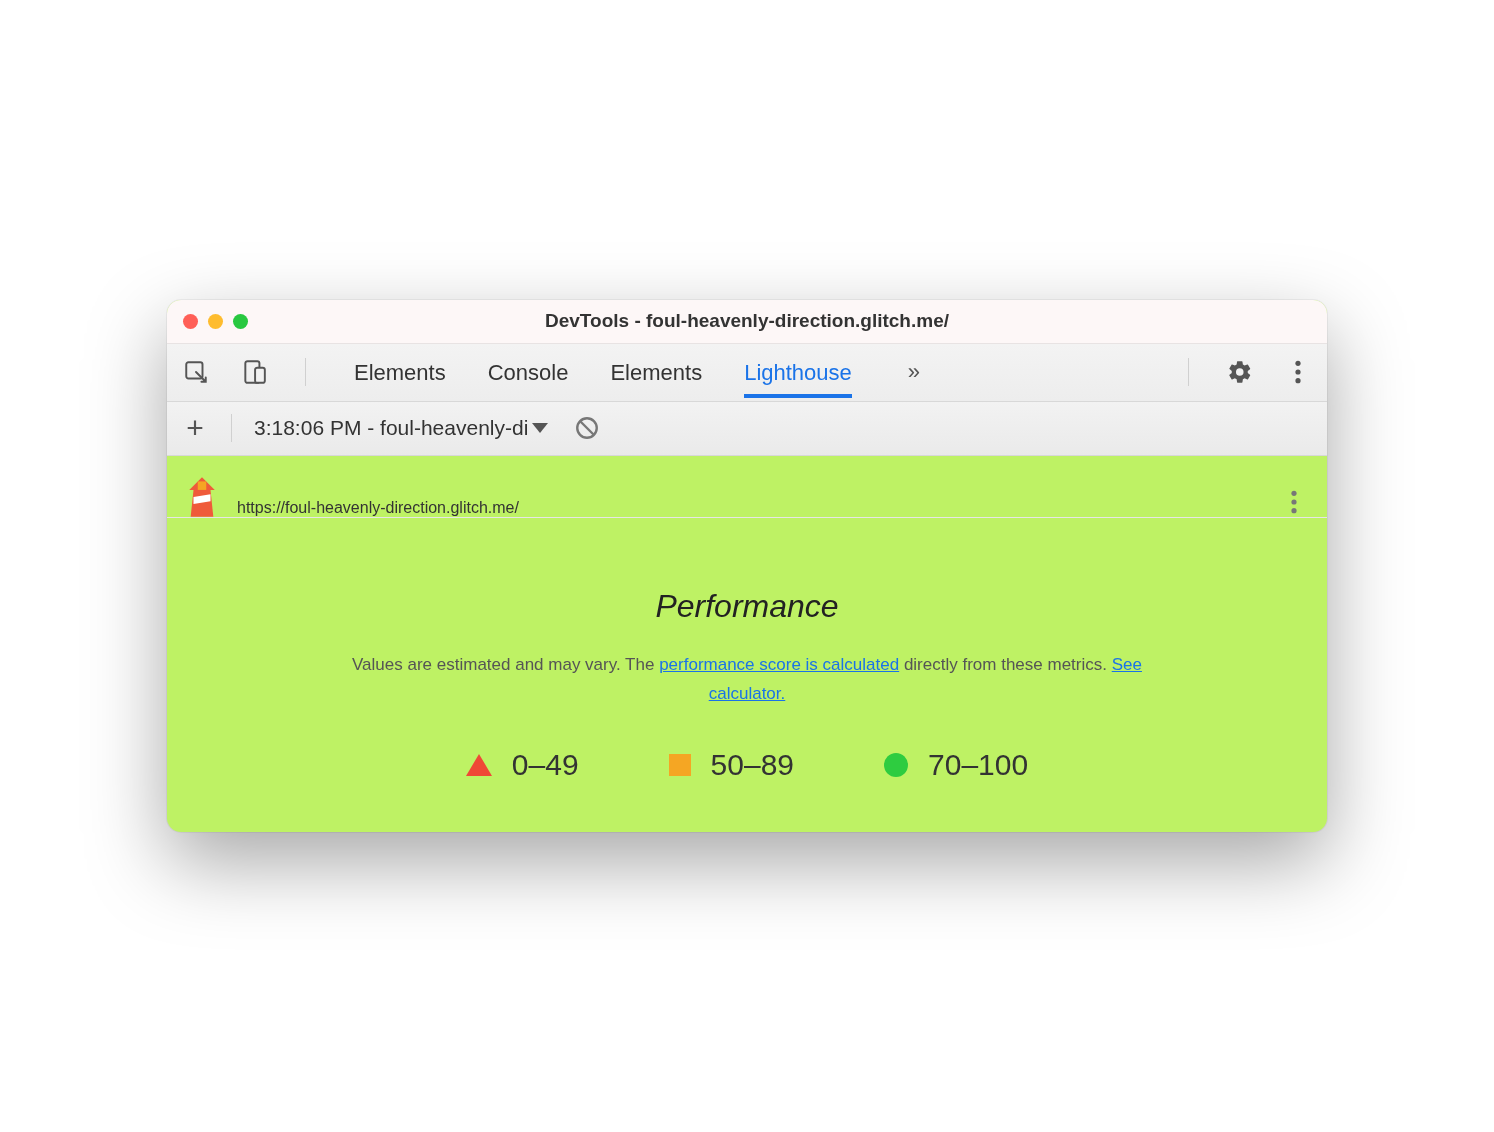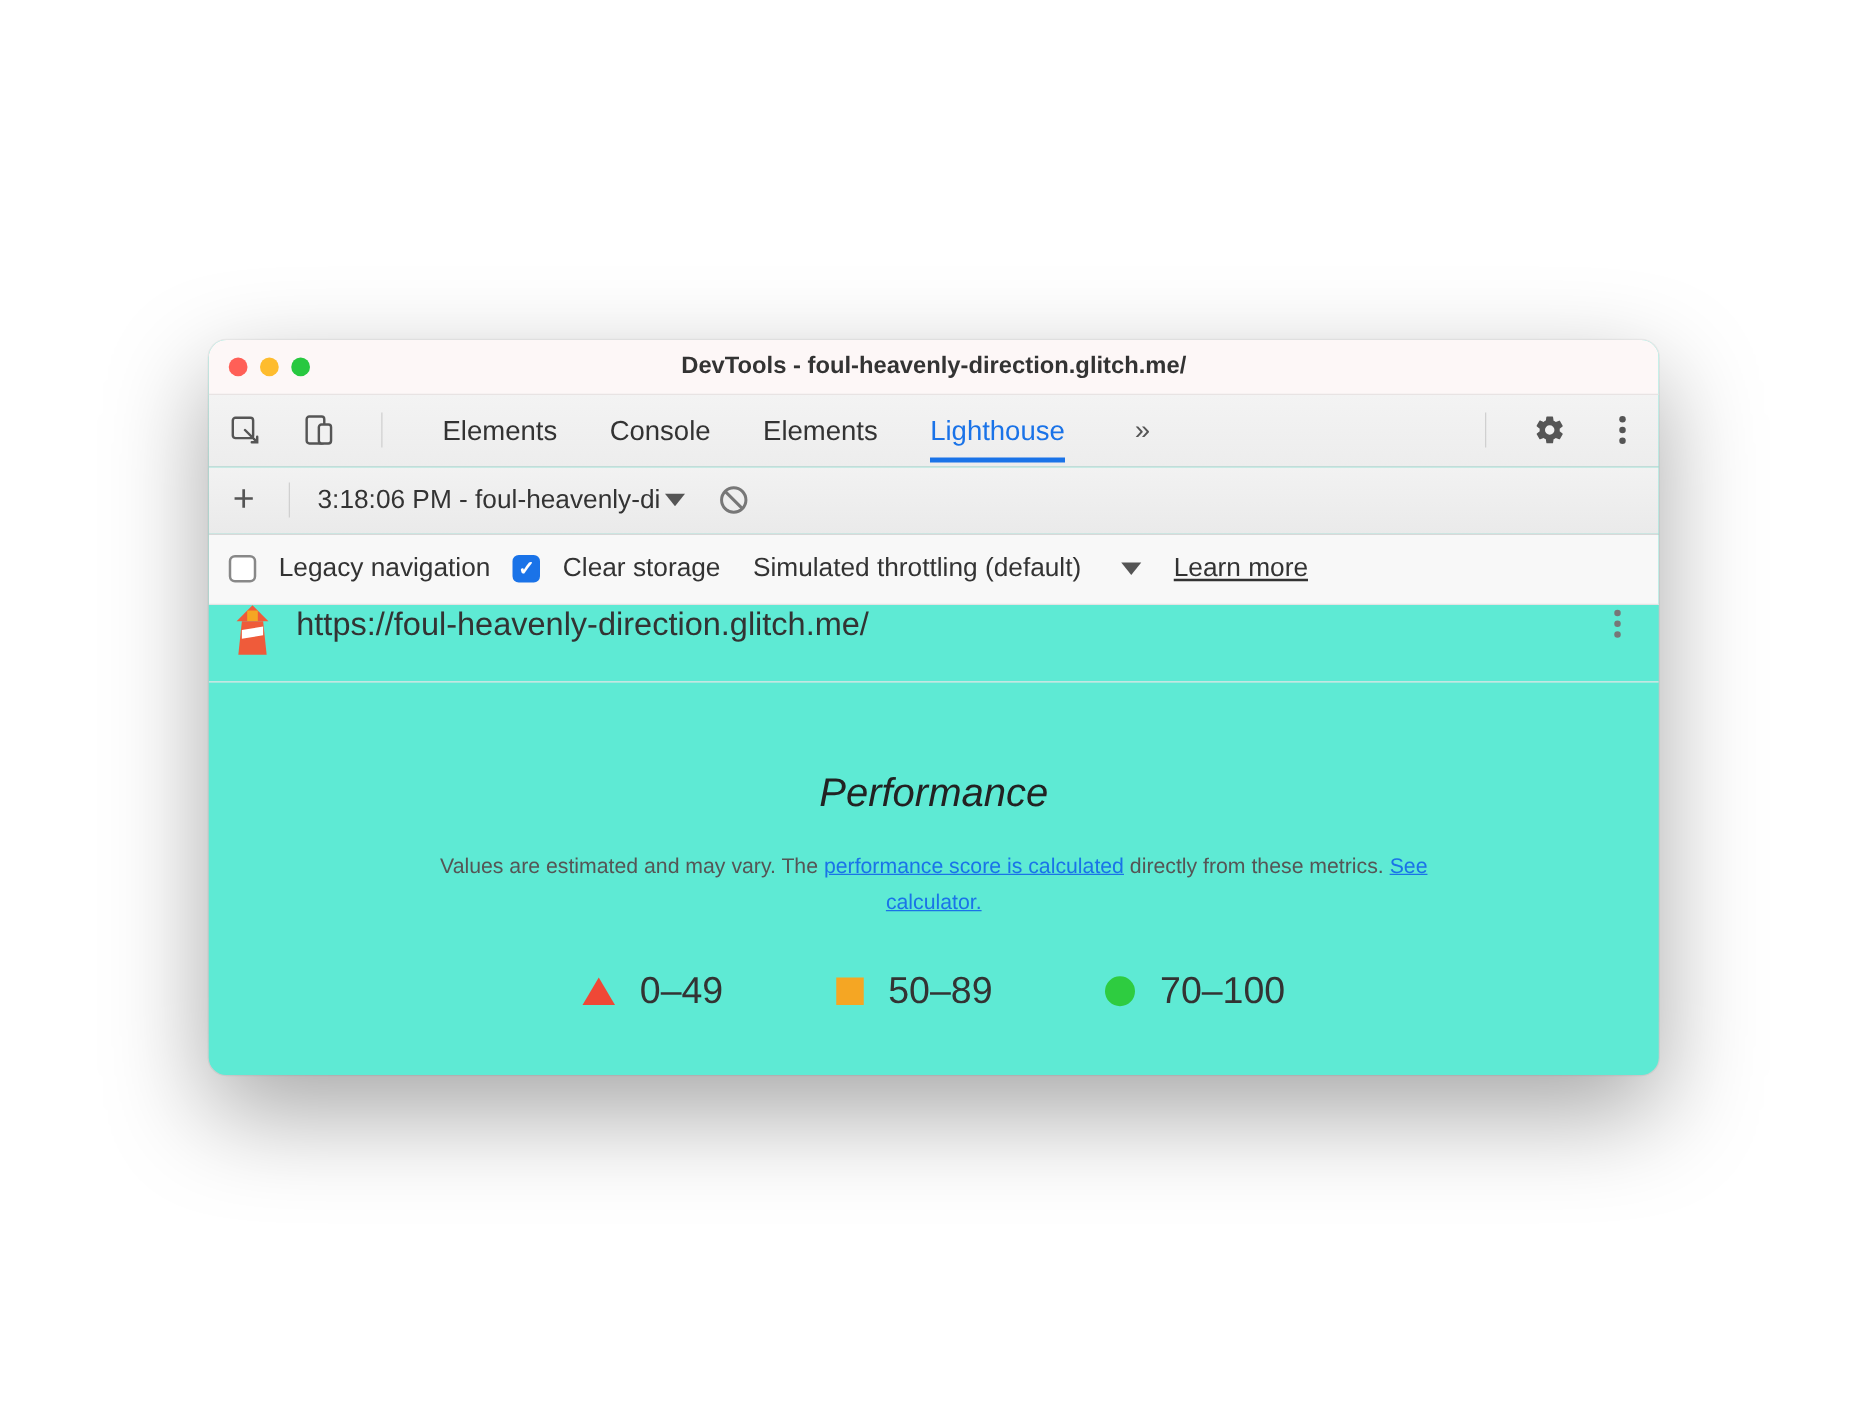--- a/index.html
+++ b/index.html
@@ -9,21 +9,21 @@
     display: flex;
     align-items: center;
     justify-content: center;
     min-height: 100vh;
   }
   .window {
     width: 1160px;
     border-radius: 14px;
     overflow: hidden;
     box-shadow: 0 30px 80px rgba(0,0,0,0.35), 0 0 0 1px rgba(0,0,0,0.05);
-    background: #5eead4;
+    background: #bef264;
   }
   
   .titlebar {
     height: 44px;
     background: #fdf7f7;
     display: flex;
     align-items: center;
     padding: 0 16px;
     border-bottom: 1px solid #e8e3e3;
     position: relative;
@@ -108,23 +108,23 @@
     display: inline-flex; align-items: center; justify-content: center;
     background: #fff;
   }
   .chk.checked { background: #1a73e8; border-color: #1a73e8; color: #fff; font-size: 16px; }
   .chk.checked::after { content: "✓"; font-weight: 700; }
   .learn { text-decoration: underline; color: #333; margin-left: 8px; }
   
   .urlrow {
     height: 62px;
     border-bottom: 1px solid #e6e6e6;
-    display: flex; align-items: flex-start; gap: 18px;
+    display: flex; align-items: flex-end; gap: 18px;
     padding: 0 18px;
-    font-size: 26px; color: #333;
+    font-size: 16px; color: #333;
   }
   .lighthouse-logo svg { display:block; }
   .kebab-right { margin-left: auto; }
   
   .report {
     padding: 40px 30px 50px;
     text-align: center;
   }
   .gauge-wrap { display: flex; justify-content: center; }
   .gauge {
@@ -225,29 +225,20 @@
       <span class="triangle-down"></span>
     </div>
     <span class="icon-btn nosign" style="margin-left:10px;">
       <svg width="26" height="26" viewBox="0 0 24 24" fill="none" stroke="#777" stroke-width="2.2">
         <circle cx="12" cy="12" r="9"></circle>
         <line x1="6" y1="6" x2="18" y2="18"></line>
       </svg>
     </span>
   </div>
 
-  <div class="options">
-    <span class="chk"></span>
-    <span>Legacy navigation</span>
-    <span class="chk checked"></span>
-    <span>Clear storage</span>
-    <span style="margin-left:8px;">Simulated throttling (default)</span>
-    <span class="triangle-down" style="margin-left:14px;"></span>
-    <a class="learn">Learn more</a>
-  </div>
 
   <div class="urlrow">
     <span class="lighthouse-logo">
       <svg width="34" height="40" viewBox="0 0 24 28">
         <polygon points="12,0 3,9 21,9" fill="#ef5b3a"></polygon>
         <rect x="9" y="3" width="6" height="6" fill="#f5a623"></rect>
         <polygon points="6,9 18,9 20,28 4,28" fill="#ef5b3a"></polygon>
         <polygon points="6,14 18,12 18,17 6,19" fill="#ffffff"></polygon>
       </svg>
     </span>

